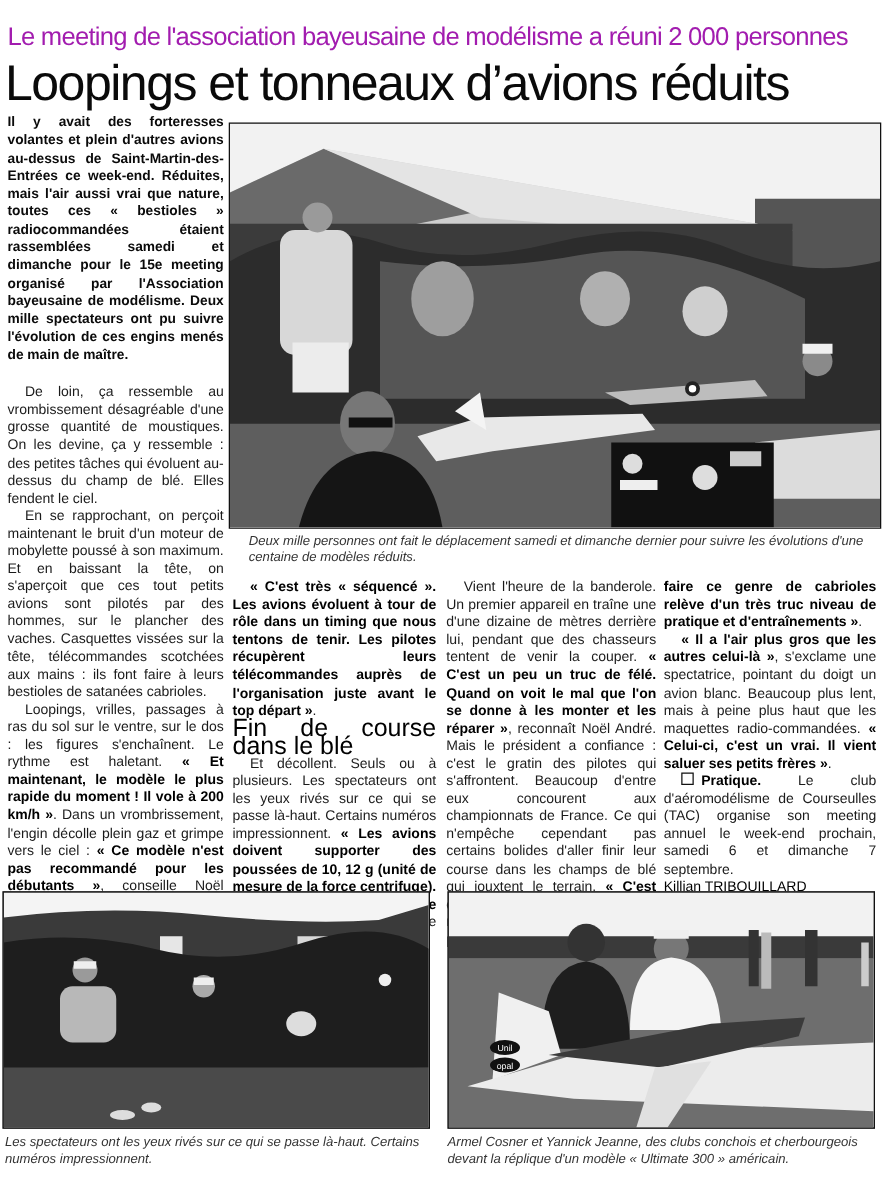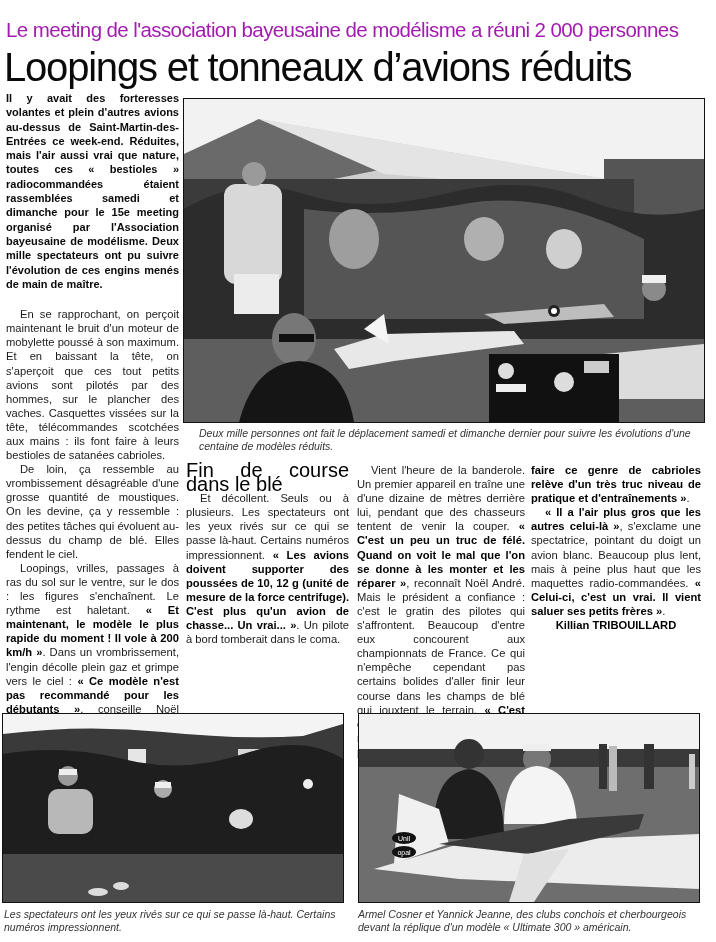--- a/index.html
+++ b/index.html
@@ -5,37 +5,37 @@
     html,body{margin:0;padding:0;background:#fff;}
     body{width:716px;height:942px;position:relative;overflow:hidden;color:#111;font-family:"Liberation Sans",sans-serif;}
     .kicker{position:absolute;left:6px;top:18px;width:706px;font-size:20.5px;letter-spacing:-0.6px;white-space:nowrap;font-weight:normal;color:#a21caf;}
     .headline{position:absolute;left:4px;top:44px;width:710px;font-size:40px;font-weight:normal;letter-spacing:-1.2px;white-space:nowrap;color:#0a0a0a;line-height:46px;}
     .col{position:absolute;font-size:11.2px;line-height:14.1px;text-align:justify;color:#1a1a1a;}
     .col p{margin:0;text-indent:14px;}
     .col p.noind{text-indent:0;}
     .lead{font-weight:bold;font-size:11px;line-height:14.3px;text-indent:0 !important;color:#0a0a0a;}
     .col b{font-weight:bold;color:#000;}
     .subhead{font-size:20px;font-weight:normal;margin:10px 0 8px 0;text-indent:0 !important;color:#000;}
-    .signature{text-align:center;font-weight:bold;margin-top:18px;text-indent:0 !important;color:#000;}
+    .signature{text-align:left;font-weight:normal;margin-top:18px;text-indent:0 !important;color:#000;}
     .photo{position:absolute;border:1px solid #111;overflow:hidden;background:#777;}
     .caption{position:absolute;font-size:10.5px;line-height:12.5px;font-style:italic;color:#333;}
     svg{display:block;}
     .pratique-box{display:inline-block;width:8px;height:8px;border:1px solid #111;margin-right:6px;vertical-align:0px;}
   </style>
 </head>
 <body>
 
 <div class="kicker">Le meeting de l'association bayeusaine de modélisme a réuni 2 000 personnes</div>
 <h1 class="headline" style="margin:0;">Loopings et tonneaux d’avions réduits</h1>
 
 <div class="col" style="left:6px;top:91px;width:173px;">
   <p class="lead">Il y avait des forteresses volantes et plein d'autres avions au-dessus de Saint-Martin-des-Entrées ce week-end. Réduites, mais l'air aussi vrai que nature, toutes ces « bestioles » radiocommandées étaient rassemblées samedi et dimanche pour le 15e meeting organisé par l'Association bayeusaine de modélisme. Deux mille spectateurs ont pu suivre l'évolution de ces engins menés de main de maître.</p>
   <div style="height:16px;"></div>
+  <p>De loin, ça ressemble au vrombissement désagréable d'une grosse quantité de moustiques. On les devine, ça y ressemble : des petites tâches qui évoluent au-dessus du champ de blé. Elles fendent le ciel.</p>
   <p>En se rapprochant, on perçoit maintenant le bruit d'un moteur de mobylette poussé à son maximum. Et en baissant la tête, on s'aperçoit que ces tout petits avions sont pilotés par des hommes, sur le plancher des vaches. Casquettes vissées sur la tête, télécommandes scotchées aux mains : ils font faire à leurs bestioles de satanées cabrioles.</p>
-  <p>De loin, ça ressemble au vrombissement désagréable d'une grosse quantité de moustiques. On les devine, ça y ressemble : des petites tâches qui évoluent au-dessus du champ de blé. Elles fendent le ciel.</p>
   <p><span>Loopings, vrilles, passages à ras du sol sur le ventre, sur le dos : les figures s'enchaînent. Le rythme est haletant. </span><b>« Et maintenant, le modèle le plus rapide du moment ! Il vole à 200 km/h »</b><span>. Dans un vrombrissement, l'engin décolle plein gaz et grimpe vers le ciel : </span><b>« Ce modèle n'est pas recommandé pour les débutants »</b><span>, conseille Noël André, le président de l'Association bayeusaine de modélisme. Son club organisait ce week-end son quinzième meeting sur son terrain, situé dans une enclave de la ville de Bayeux à Saint-Martin-des-Entrées. Une centaine de pilotes venus de toute la France et même d'en face, d'Hastings en Angleterre, ont fait évoluer leurs étonnants engins, modèles réduits d'appareils en tous genres.</span></p>
 </div>
 
 <div class="photo" style="left:183px;top:98px;width:520px;height:323px;background:#e9e9e9;">
   <svg width="520" height="323" viewBox="0 0 520 323">
     <rect x="0" y="0" width="520" height="323" fill="#f2f2f2"></rect>
 
     <rect x="420" y="60" width="100" height="60" fill="#555"></rect>
 
     <polygon points="0,55 75,20 450,85 0,110" fill="#cfcfcf"></polygon>
@@ -74,31 +74,33 @@
     <rect x="95" y="235" width="35" height="8" fill="#111"></rect>
     <path d="M55,323 Q70,265 115,262 Q160,265 170,323 Z" fill="#151515"></path>
 
     <circle cx="470" cy="190" r="12" fill="#8a8a8a"></circle>
     <rect x="458" y="176" width="24" height="8" fill="#f0f0f0"></rect>
   </svg>
 </div>
 <div class="caption" style="left:199px;top:427px;width:525px;">Deux mille personnes ont fait le déplacement samedi et dimanche dernier pour suivre les évolutions d'une centaine de modèles réduits.</div>
 
 <div class="col" style="left:186px;top:463px;width:163px;">
+  <p><b>« C'est très « séquencé ». Les avions évoluent à tour de rôle dans un timing que nous tentons de tenir. Les pilotes récupèrent leurs télécommandes auprès de l'organisation juste avant le top départ »</b><span>.</span></p>
   <p class="subhead">Fin de course dans le blé</p>
   <p><span>Et décollent. Seuls ou à plusieurs. Les spectateurs ont les yeux rivés sur ce qui se passe là-haut. Certains numéros impressionnent. </span><b>« Les avions doivent supporter des poussées de 10, 12 g (unité de mesure de la force centrifuge). C'est plus qu'un avion de chasse... Un vrai... »</b><span>. Un pilote à bord tomberait dans le coma.</span></p>
 </div>
 
 <div class="col" style="left:357px;top:463px;width:168px;">
   <p><span>Vient l'heure de la banderole. Un premier appareil en traîne une d'une dizaine de mètres derrière lui, pendant que des chasseurs tentent de venir la couper. </span><b>« C'est un peu un truc de félé. Quand on voit le mal que l'on se donne à les monter et les réparer »</b><span>, reconnaît Noël André. Mais le président a confiance : c'est le gratin des pilotes qui s'affrontent. Beaucoup d'entre eux concourent aux championnats de France. Ce qui n'empêche cependant pas certains bolides d'aller finir leur course dans les champs de blé qui jouxtent le terrain. </span><b>« C'est d'une technicité importante,</b><span> remarque Noël. </span><b>On ne s'en rend pas forcément compte, mais</b></p>
 </div>
 
 <div class="col" style="left:531px;top:463px;width:170px;">
   <p class="noind"><b>faire ce genre de cabrioles relève d'un très truc niveau de pratique et d'entraînements »</b><span>.</span></p>
   <p><b>« Il a l'air plus gros que les autres celui-là »</b><span>, s'exclame une spectatrice, pointant du doigt un avion blanc. Beaucoup plus lent, mais à peine plus haut que les maquettes radio-commandées. </span><b>« Celui-ci, c'est un vrai. Il vient saluer ses petits frères »</b><span>.</span></p>
+  <p><span class="pratique-box"></span><b>Pratique.</b><span> Le club d'aéromodélisme de Courseulles (TAC) organise son meeting annuel le week-end prochain, samedi 6 et dimanche 7 septembre.</span></p>
   <p class="signature">Killian TRIBOUILLARD</p>
 </div>
 
 <div class="photo" style="left:2px;top:713px;width:340px;height:188px;">
   <svg width="340" height="188" viewBox="0 0 340 188">
     <rect width="340" height="188" fill="#f4f4f4"></rect>
     <path d="M0,20 Q80,10 160,18 T300,22 L340,10 L340,188 L0,188 Z" fill="#3a3a3a"></path>
     <rect x="125" y="35" width="18" height="28" fill="#e6e6e6"></rect>
     <rect x="235" y="35" width="30" height="22" fill="#d8d8d8"></rect>
     <path d="M0,40 Q60,30 120,45 T240,40 T340,45 L340,140 L0,150 Z" fill="#1e1e1e"></path>

